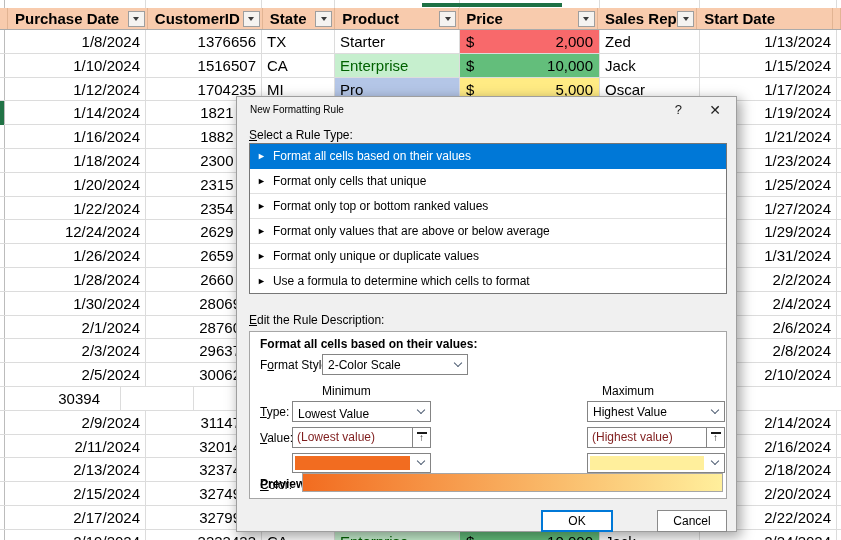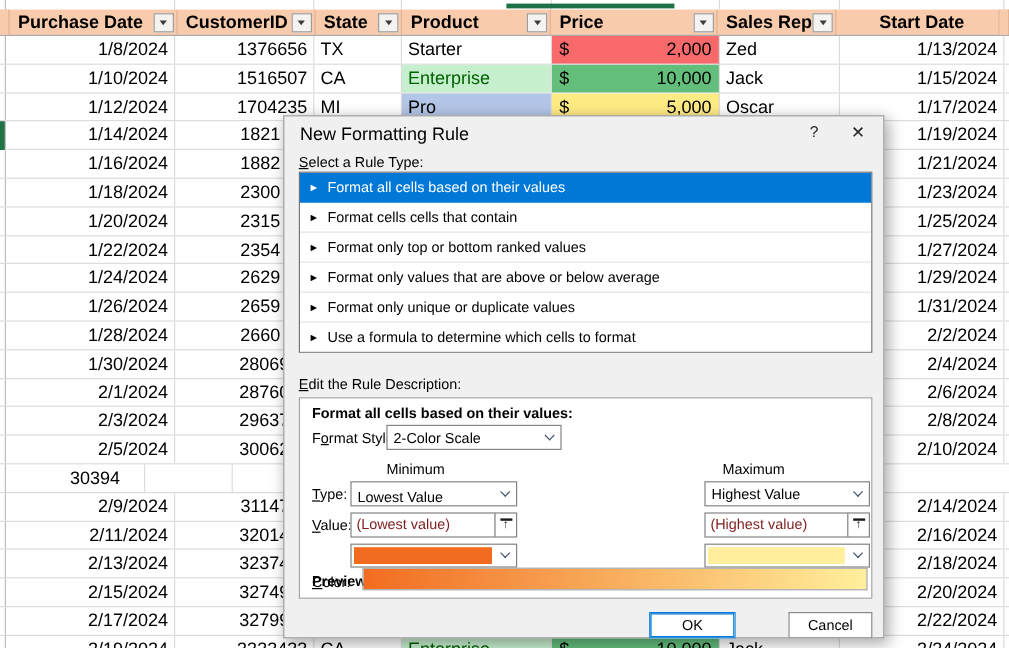--- a/index.html
+++ b/index.html
@@ -15,36 +15,36 @@
   .hrow { height: 22px; line-height: 21px; background: #F8CBAD; font-weight: bold; border-bottom: 1px solid #ababab; }
   .hrow .cell { border-right: 1px solid #e2b493; position: relative; padding-left: 7px; overflow: hidden; white-space: nowrap; }
   .hrow .sliver, .hrow .filler { background: #F8CBAD; }
   .row { height: 23.8px; line-height: 23.8px; border-bottom: 1px solid #dcdcdc; }
   .cell { border-right: 1px solid #dcdcdc; overflow: hidden; white-space: nowrap; height: 100%; }
   .sliver { width: 5px; border-right: 1px solid #bcbcbc; }
   .filler { flex: 1; border-right: none; order: 2; }
   .col-purchase_date { width: 141px; } .col-customer_id { width: 116px; }
   .col-state { width: 73px; } .col-product { width: 125px; }
   .col-price { width: 140px; } .col-sales_rep { width: 100px; }
-  .col-start_date { width: 137px; text-align: center; }
+  .col-start_date { width: 137px; }
   .num { text-align: right; padding-right: 5px; }
   .c-state, .c-prod, .c-rep { padding-left: 5px; }
   .c-price { display: flex; justify-content: space-between; padding: 0 6px; }
   .c-price i { font-style: normal; }
   .fbtn { position: absolute; right: 2px; top: 50%; transform: translateY(-50%); width: 17px; height: 16px;
           background: #f5f3f0; border: 1px solid #9e9e9e; display: flex; align-items: center; justify-content: center; }
   .tri { width: 0; height: 0; border-left: 3.5px solid transparent; border-right: 3.5px solid transparent; border-top: 4.5px solid #3b3b3b; }
   .greenline { position: absolute; left: 422px; top: 3px; width: 140px; height: 4px; background: #1E7145; }
   .green-left { position: absolute; left: 0; top: 101px; width: 3.5px; height: 24px; background: #217346; }
 
   
   .dialog { position: absolute; left: 236px; top: 96px; width: 501px; height: 436px; background: #F0F0F0;
             border: 1px solid #9e9e9e; box-shadow: 3px 4px 12px 1px rgba(0,0,0,.35); z-index: 10; font-size: 12px; color: #000; }
   .titlebar { position: relative; height: 28px; }
-  .title { position: absolute; left: 13px; top: 7px; font-size: 15px; }
+  .title { position: absolute; left: 13px; top: 7px; font-size: 10px; }
   .tbtn { position: absolute; top: 5px; text-align: center; color: #222; cursor: default; }
   .tbtn.help { right: 54px; font-size: 13px; }
   .tbtn.close { right: 15px; font-size: 14px; }
   .lbl { position: absolute; white-space: nowrap; font-size: 12px; }
   .mn .u { text-decoration: underline; }
   .sel-label { left: 12px; top: 31px; }
   .edit-label { left: 12px; top: 216px; }
   .rulelist { position: absolute; left: 12px; top: 46px; width: 478px; height: 151px; background: #fff; border: 1px solid #767676; overflow: hidden; }
   .ritem { height: 25px; display: flex; align-items: center; border-bottom: 1px solid #e0e0e0; background: #fff; color: #000; }
   .ritem.selected { background: #0078D7; color: #fff; border-bottom-color: #0078D7; }
@@ -228,21 +228,21 @@
     <span class="cell col-price c-price">
             <i></i>
             <i></i>
           </span>
     <span class="cell col-sales_rep c-rep"></span>
     <span class="cell col-start_date num">1/27/2024</span>
     <span class="cell filler"></span>
   </div>
         <div class="row">
     <span class="cell sliver"></span>
-    <span class="cell col-purchase_date num">1/24/2024</span>
+    <span class="cell col-purchase_date num">12/24/2024</span>
     <span class="cell col-customer_id num" style="padding-right: 27.5px;">2629</span>
     <span class="cell col-state c-state"></span>
     <span class="cell col-product c-prod"></span>
     <span class="cell col-price c-price">
             <i></i>
             <i></i>
           </span>
     <span class="cell col-sales_rep c-rep"></span>
     <span class="cell col-start_date num">1/29/2024</span>
     <span class="cell filler"></span>
@@ -441,21 +441,21 @@
 
     <div class="lbl mn sel-label"><span></span><span class="u">S</span><span>elect a Rule Type:</span></div>
 
     <div class="rulelist">
         <div class="ritem selected">
     <span class="rarrow">►</span>
     <span class="rlabel">Format all cells based on their values</span>
   </div>
         <div class="ritem">
     <span class="rarrow">►</span>
-    <span class="rlabel">Format cells cells that contain</span>
+    <span class="rlabel">Format only cells that unique</span>
   </div>
         <div class="ritem">
     <span class="rarrow">►</span>
     <span class="rlabel">Format only top or bottom ranked values</span>
   </div>
         <div class="ritem">
     <span class="rarrow">►</span>
     <span class="rlabel">Format only values that are above or below average</span>
   </div>
         <div class="ritem">

